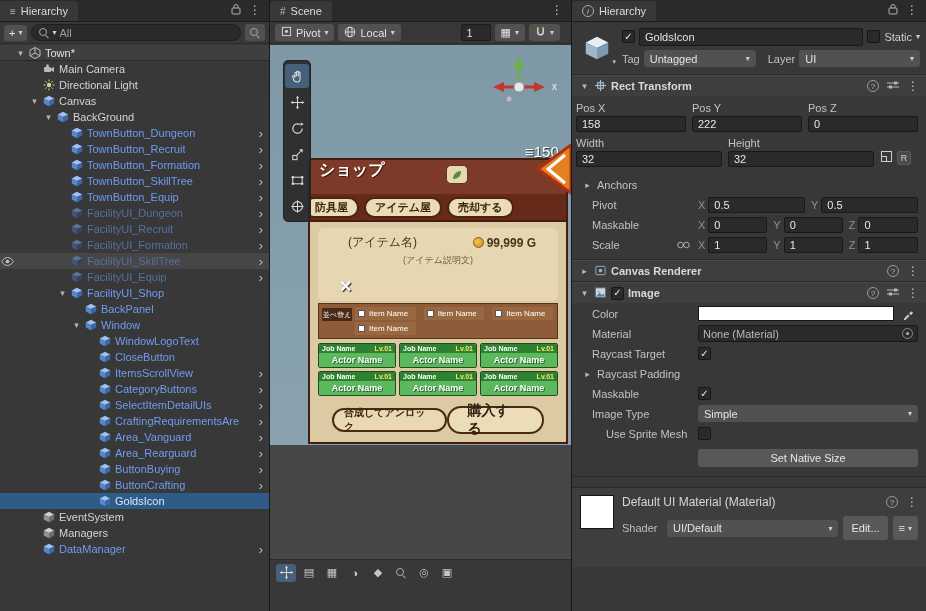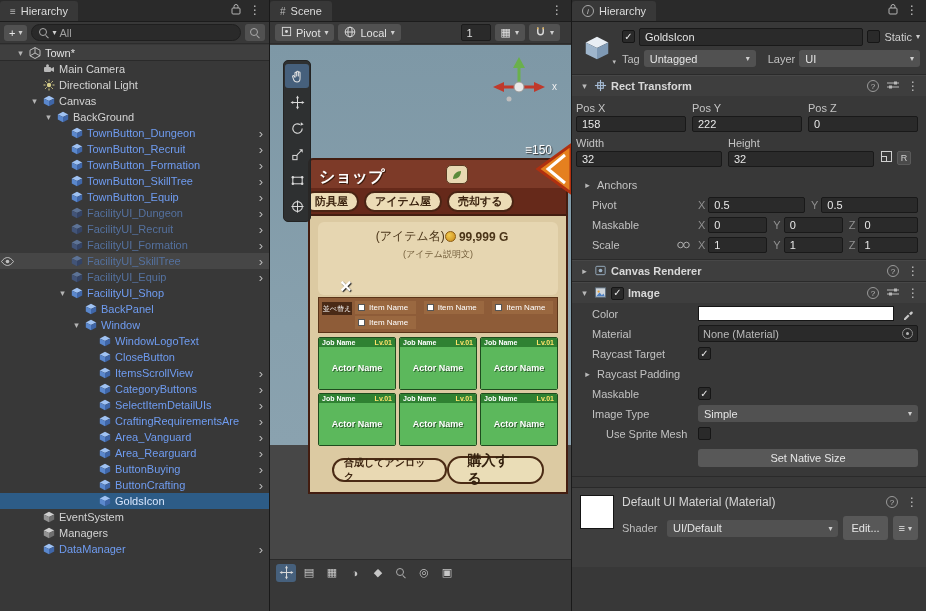--- a/index.html
+++ b/index.html
@@ -52,47 +52,47 @@
 .sbottom{position:absolute;left:0;right:0;bottom:0;height:26px;background:#383838;border-top:1px solid #2a2a2a;display:flex;align-items:center;gap:3px;padding:0 6px}
 .sbtn{width:20px;height:18px;border-radius:3px;display:flex;align-items:center;justify-content:center;color:#c6c6c6;font-size:11px}
 .sbtn.active{background:#46607c}
 .tools{position:absolute;left:13px;top:15px;width:28px;background:rgba(40,40,40,.93);border:1px solid #232323;border-radius:5px;padding:3px 0;display:flex;flex-direction:column;align-items:center;gap:2px;z-index:6}
 .tool{width:24px;height:24px;border-radius:3px;display:flex;align-items:center;justify-content:center}
 .tool.active{background:#46607c}
 .gizmo{position:absolute;right:16px;top:6px;width:72px;height:72px;z-index:5}
 .gx{position:absolute;right:-2px;top:30px;color:#f0f0f0;font-size:10px}
 
 .shop{position:absolute;left:38px;top:113px;width:260px;z-index:2}
-.shop-title{height:30px;background:#7d3a28;border:2px solid #431d10;border-bottom:none;border-radius:5px 5px 0 0;display:flex;align-items:flex-end;position:relative;padding:0 9px}
+.shop-title{height:36px;background:#7d3a28;border:2px solid #431d10;border-bottom:none;border-radius:5px 5px 0 0;display:flex;align-items:flex-start;position:relative;padding:0 9px}
 .ttl{font-size:16px;font-weight:bold;color:#fff;text-shadow:1px 1px 0 #3a1a0c}
 .leafbtn{position:absolute;left:136px;top:5px;width:22px;height:19px;background:#e8d8b2;border:1px solid #5a3a22;border-radius:5px;display:flex;align-items:center;justify-content:center}
 .gtabs{height:28px;background:#66291a;border:2px solid #431d10;border-top:none;display:flex;align-items:center;gap:5px;padding:0 4px;overflow:hidden}
 .gtab{background:#ecdcb6;border:2px solid #4a2414;border-radius:12px;height:21px;display:flex;align-items:center;padding:0 9px;font-weight:bold;color:#3c2410;font-size:11px;white-space:nowrap}
 .gtab:first-child{margin-left:-10px}
 .parch{background:#dccaa2;border:2px solid #431d10;border-top:none;padding:6px 8px 8px}
 .inner{background:#e6d6b1;border-radius:6px;padding:6px 4px 34px}
-.iname-row{display:flex;align-items:center;justify-content:center;padding:0 18px 0 26px}
+.iname-row{display:flex;align-items:center;justify-content:space-between;padding:0 18px 0 26px}
 .iname{font-size:12px;color:#4a3418}
 .gold{display:flex;align-items:center;gap:3px;font-size:12px;font-weight:bold;color:#4a3418}
 .coin{width:11px;height:11px;border-radius:50%;background:radial-gradient(circle at 35% 35%,#f2ca4e,#c8881a);border:1px solid #8a5a10;flex:none}
 .idesc{text-align:center;font-size:9px;color:#75603d;margin-top:3px}
 .ilist{margin-top:2px;background:#8e5c38;border:1px solid #5a3418;padding:3px 4px 3px 36px;display:grid;grid-template-columns:1fr 1fr 1fr;gap:2px 8px;position:relative}
 .sortlbl{position:absolute;left:3px;top:4px;width:30px;height:13px;background:#4a2a16;color:#fff;font-size:7px;display:flex;align-items:center;justify-content:center;white-space:nowrap;overflow:hidden}
 .irow{display:flex;align-items:center;gap:4px;background:#9a6840;height:13px;padding:0 3px}
 .ichk{width:7px;height:7px;background:#fff;border:1px solid #555;flex:none}
 .itxt{font-size:8px;color:#fff}
 .cards{display:grid;grid-template-columns:repeat(3,1fr);gap:3px;margin-top:4px}
 .card{border:1px solid #1e4d1e;border-radius:2px;overflow:hidden}
 .ctop{background:#2f8132;display:flex;justify-content:space-between;padding:1px 3px;font-size:7px;font-weight:bold;color:#fff}
 .clv{color:#ffe36a}
-.cbot{background:#5cb85c;text-align:center;font-size:9px;font-weight:bold;color:#fff;text-shadow:1px 1px 0 #2a5a2a;padding:16px 0}
+.cbot{background:#5cb85c;text-align:center;font-size:9px;font-weight:bold;color:#fff;text-shadow:1px 1px 0 #2a5a2a;padding:2px 0}
 .gbtns{display:flex;justify-content:space-between;align-items:center;margin-top:10px;padding:0 14px}
 .craft{background:#e9d9b3;border:2px solid #4a2a14;border-radius:13px;height:24px;display:flex;align-items:center;padding:0 10px;font-size:10px;font-weight:bold;color:#3c2410}
 .buy{background:#eaddb7;border:2px solid #4a2a14;border-radius:15px;height:28px;display:flex;align-items:center;padding:0 18px;font-size:14px;font-weight:bold;color:#33200e}
-.hud{position:absolute;left:255px;top:98px;color:#fff;font-size:12px;text-shadow:1px 1px 1px #333;z-index:3}
+.hud{position:absolute;left:255px;top:98px;color:#fff;font-size:15px;text-shadow:1px 1px 1px #333;z-index:3}
 .pagearrow{position:absolute;left:263px;top:97px;z-index:4}
 .gcursor{position:absolute;left:70px;top:230px;font-size:20px;font-weight:bold;color:#fff;text-shadow:1px 1px 1px #222;z-index:7}
 
 .insp{position:absolute;top:22px;left:0;right:0;bottom:0;overflow:hidden}
 .objhdr{display:flex;gap:6px;padding:5px 6px 6px;border-bottom:1px solid #2a2a2a}
 .objicon{width:38px;flex:none;position:relative;display:flex;align-items:center;justify-content:center}
 .objicon .caret{position:absolute;right:0;bottom:2px;font-size:7px;color:#bdbdbd}
 .objmain{flex:1;min-width:0}
 .orow{display:flex;align-items:center;gap:4px;height:19px}
 .orow+.orow{margin-top:3px}

